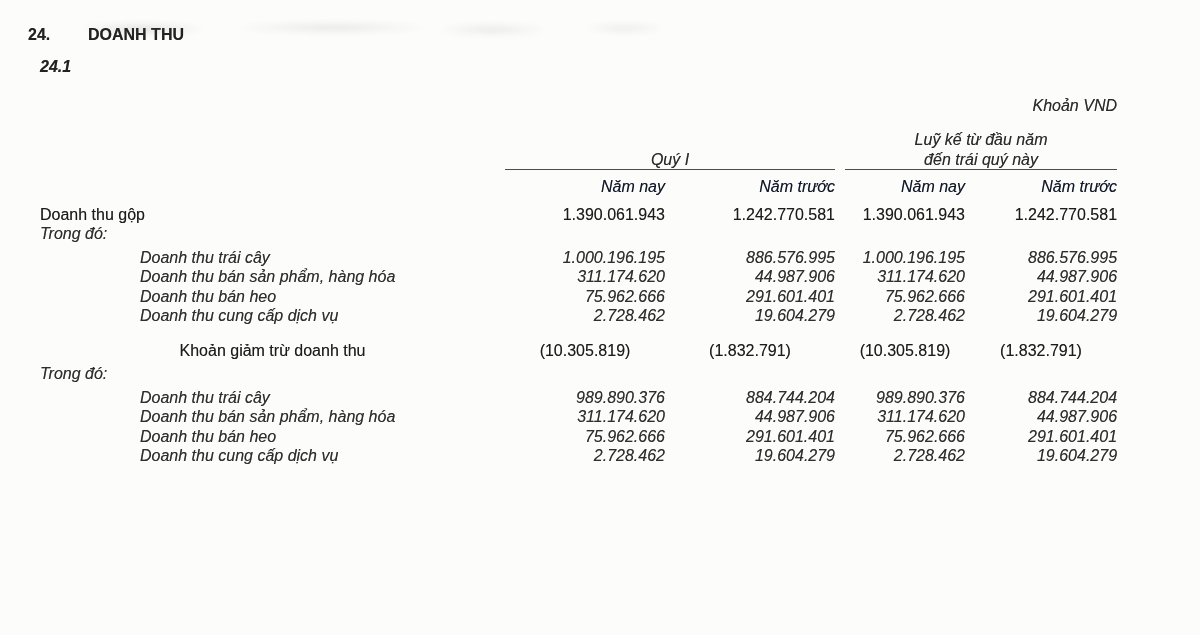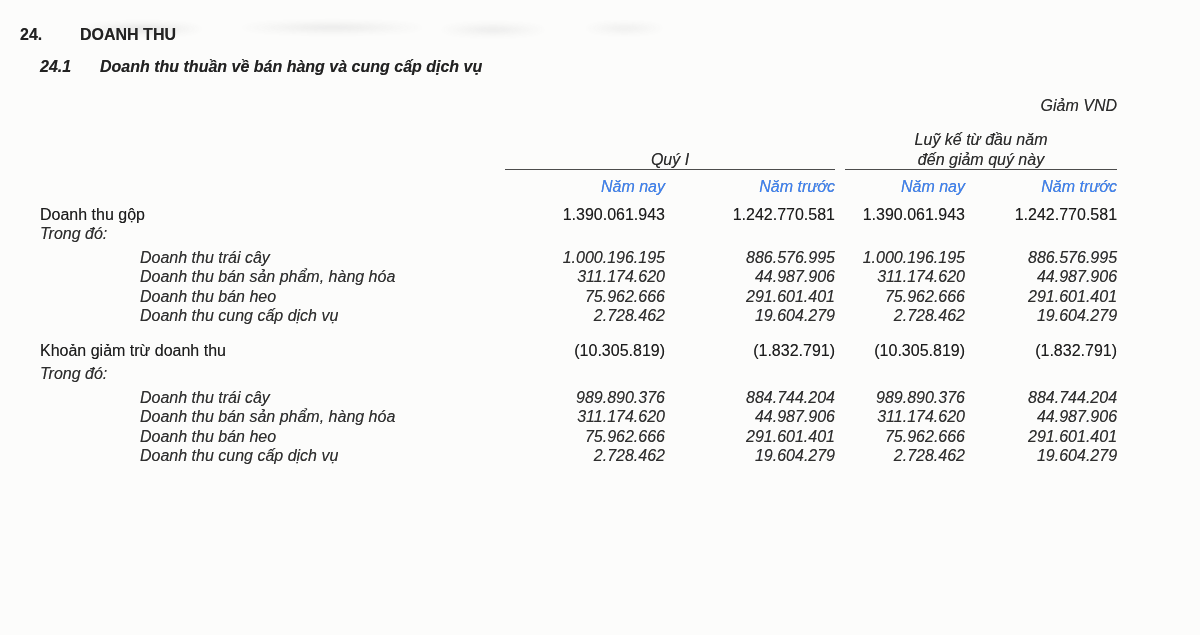--- a/index.html
+++ b/index.html
@@ -13,96 +13,95 @@
   .page{position:relative;width:1200px;height:635px;}
   .scan-smudge{
     position:absolute;top:-4px;left:55px;width:730px;height:14px;
     background:
       radial-gradient(ellipse 90px 8px at 12% 50%, rgba(90,90,90,.45), transparent 70%),
       radial-gradient(ellipse 140px 7px at 38% 40%, rgba(100,100,100,.4), transparent 70%),
       radial-gradient(ellipse 80px 8px at 60% 55%, rgba(110,110,110,.35), transparent 70%),
       radial-gradient(ellipse 60px 7px at 78% 45%, rgba(100,100,100,.3), transparent 70%);
     filter:blur(3px);opacity:.45;
   }
-  .heading-row{display:flex;margin:26px 0 0 20px;font-size:16px;font-weight:bold;color:#222;}
+  .heading-row{display:flex;margin:26px 0 0 28px;font-size:16px;font-weight:bold;color:#222;}
   .heading-row .h-num{width:60px;flex:none;}
   .subheading-row{display:flex;margin:14px 0 12px 40px;font-size:16px;font-weight:bold;font-style:italic;color:#222;}
   .subheading-row .h-num{width:60px;flex:none;}
   .unit-note{margin:21px 83px 0 0;text-align:right;font-size:16px;font-style:italic;color:#2b2b2b;}
   table.rev{
     border-collapse:collapse;table-layout:fixed;
     margin:15px 0 0 40px;width:1077px;font-size:16px;color:#2e2e2e;
   }
   table.rev td{padding:0;line-height:19.5px;white-space:nowrap;vertical-align:bottom;}
   col.c-label{width:465px;}
   col.c-n1{width:160px;}
   col.c-n2{width:170px;}
   col.c-gap{width:10px;}
   col.c-n3{width:120px;}
   col.c-n4{width:152px;}
   td.group-cell{
     text-align:center;font-style:italic;vertical-align:bottom;
     border-bottom:1.6px solid #4c4c4c;padding-bottom:2px;color:#2b2b2b;
   }
-  tr.subhead td{font-style:italic;padding-top:7px;padding-bottom:6px;color:#3b82f6;text-align:right;}
+  tr.subhead td{font-style:italic;padding-top:7px;padding-bottom:6px;color:#0f172a;text-align:right;}
   td.num{text-align:right;}
   td.lbl{padding-left:60px;}
   tr.bold td{font-weight:normal;color:#1c1c1c;}
   tr.note td{font-style:italic;}
   tr.sub td{font-style:italic;}
   tr.sub td.lbl{padding-left:100px;}
   tr.mt2 td{padding-top:2px;}
   tr.mt4 td{padding-top:4px;}
   tr.mt7 td{padding-top:7px;}
-  tr.mt15 td{padding-top:15px;}
+  tr.mt15 td{padding-top:15px;text-align:center;}
   tr.rule td{padding-bottom:4px;}
   tr.rule td.num{position:relative;}
   tr.rule td.num::after{
     content:"";position:absolute;left:14px;right:0;bottom:0;
     height:1.6px;background:#4c4c4c;
   }
 </style>
 </head>
 <body>
 
 <div class="page">
   <div class="scan-smudge"></div>
 
   <div class="heading-row">
     <span class="h-num">24.</span>
     <span>DOANH THU</span>
   </div>
 
   <div class="subheading-row">
     <span class="h-num">24.1</span>
-    <span>Doanh thu thuần về bán hàng và cung cấp dịch vụ</span>
   </div>
 
-  <div class="unit-note">Giảm VND</div>
+  <div class="unit-note">Khoản VND</div>
 
   <table class="rev">
     <colgroup>
       <col class="c-label">
         <col class="c-n1">
         <col class="c-n2">
         <col class="c-gap">
         <col class="c-n3">
         <col class="c-n4">
     </colgroup>
 
     <tbody>
         <tr>
       <td></td>
       <td class="group-cell" colspan="2">
         <span>Quý I</span>
       </td>
       <td></td>
       <td class="group-cell" colspan="2">
         <span>Luỹ kế từ đầu năm</span><br>
-        <span>đến giảm quý này</span>
+        <span>đến trái quý này</span>
       </td>
     </tr>
 
     <tr class="subhead">
       <td></td>
       <td class="num">Năm nay</td>
       <td class="num">Năm trước</td>
       <td></td>
       <td class="num">Năm nay</td>
       <td class="num">Năm trước</td>

